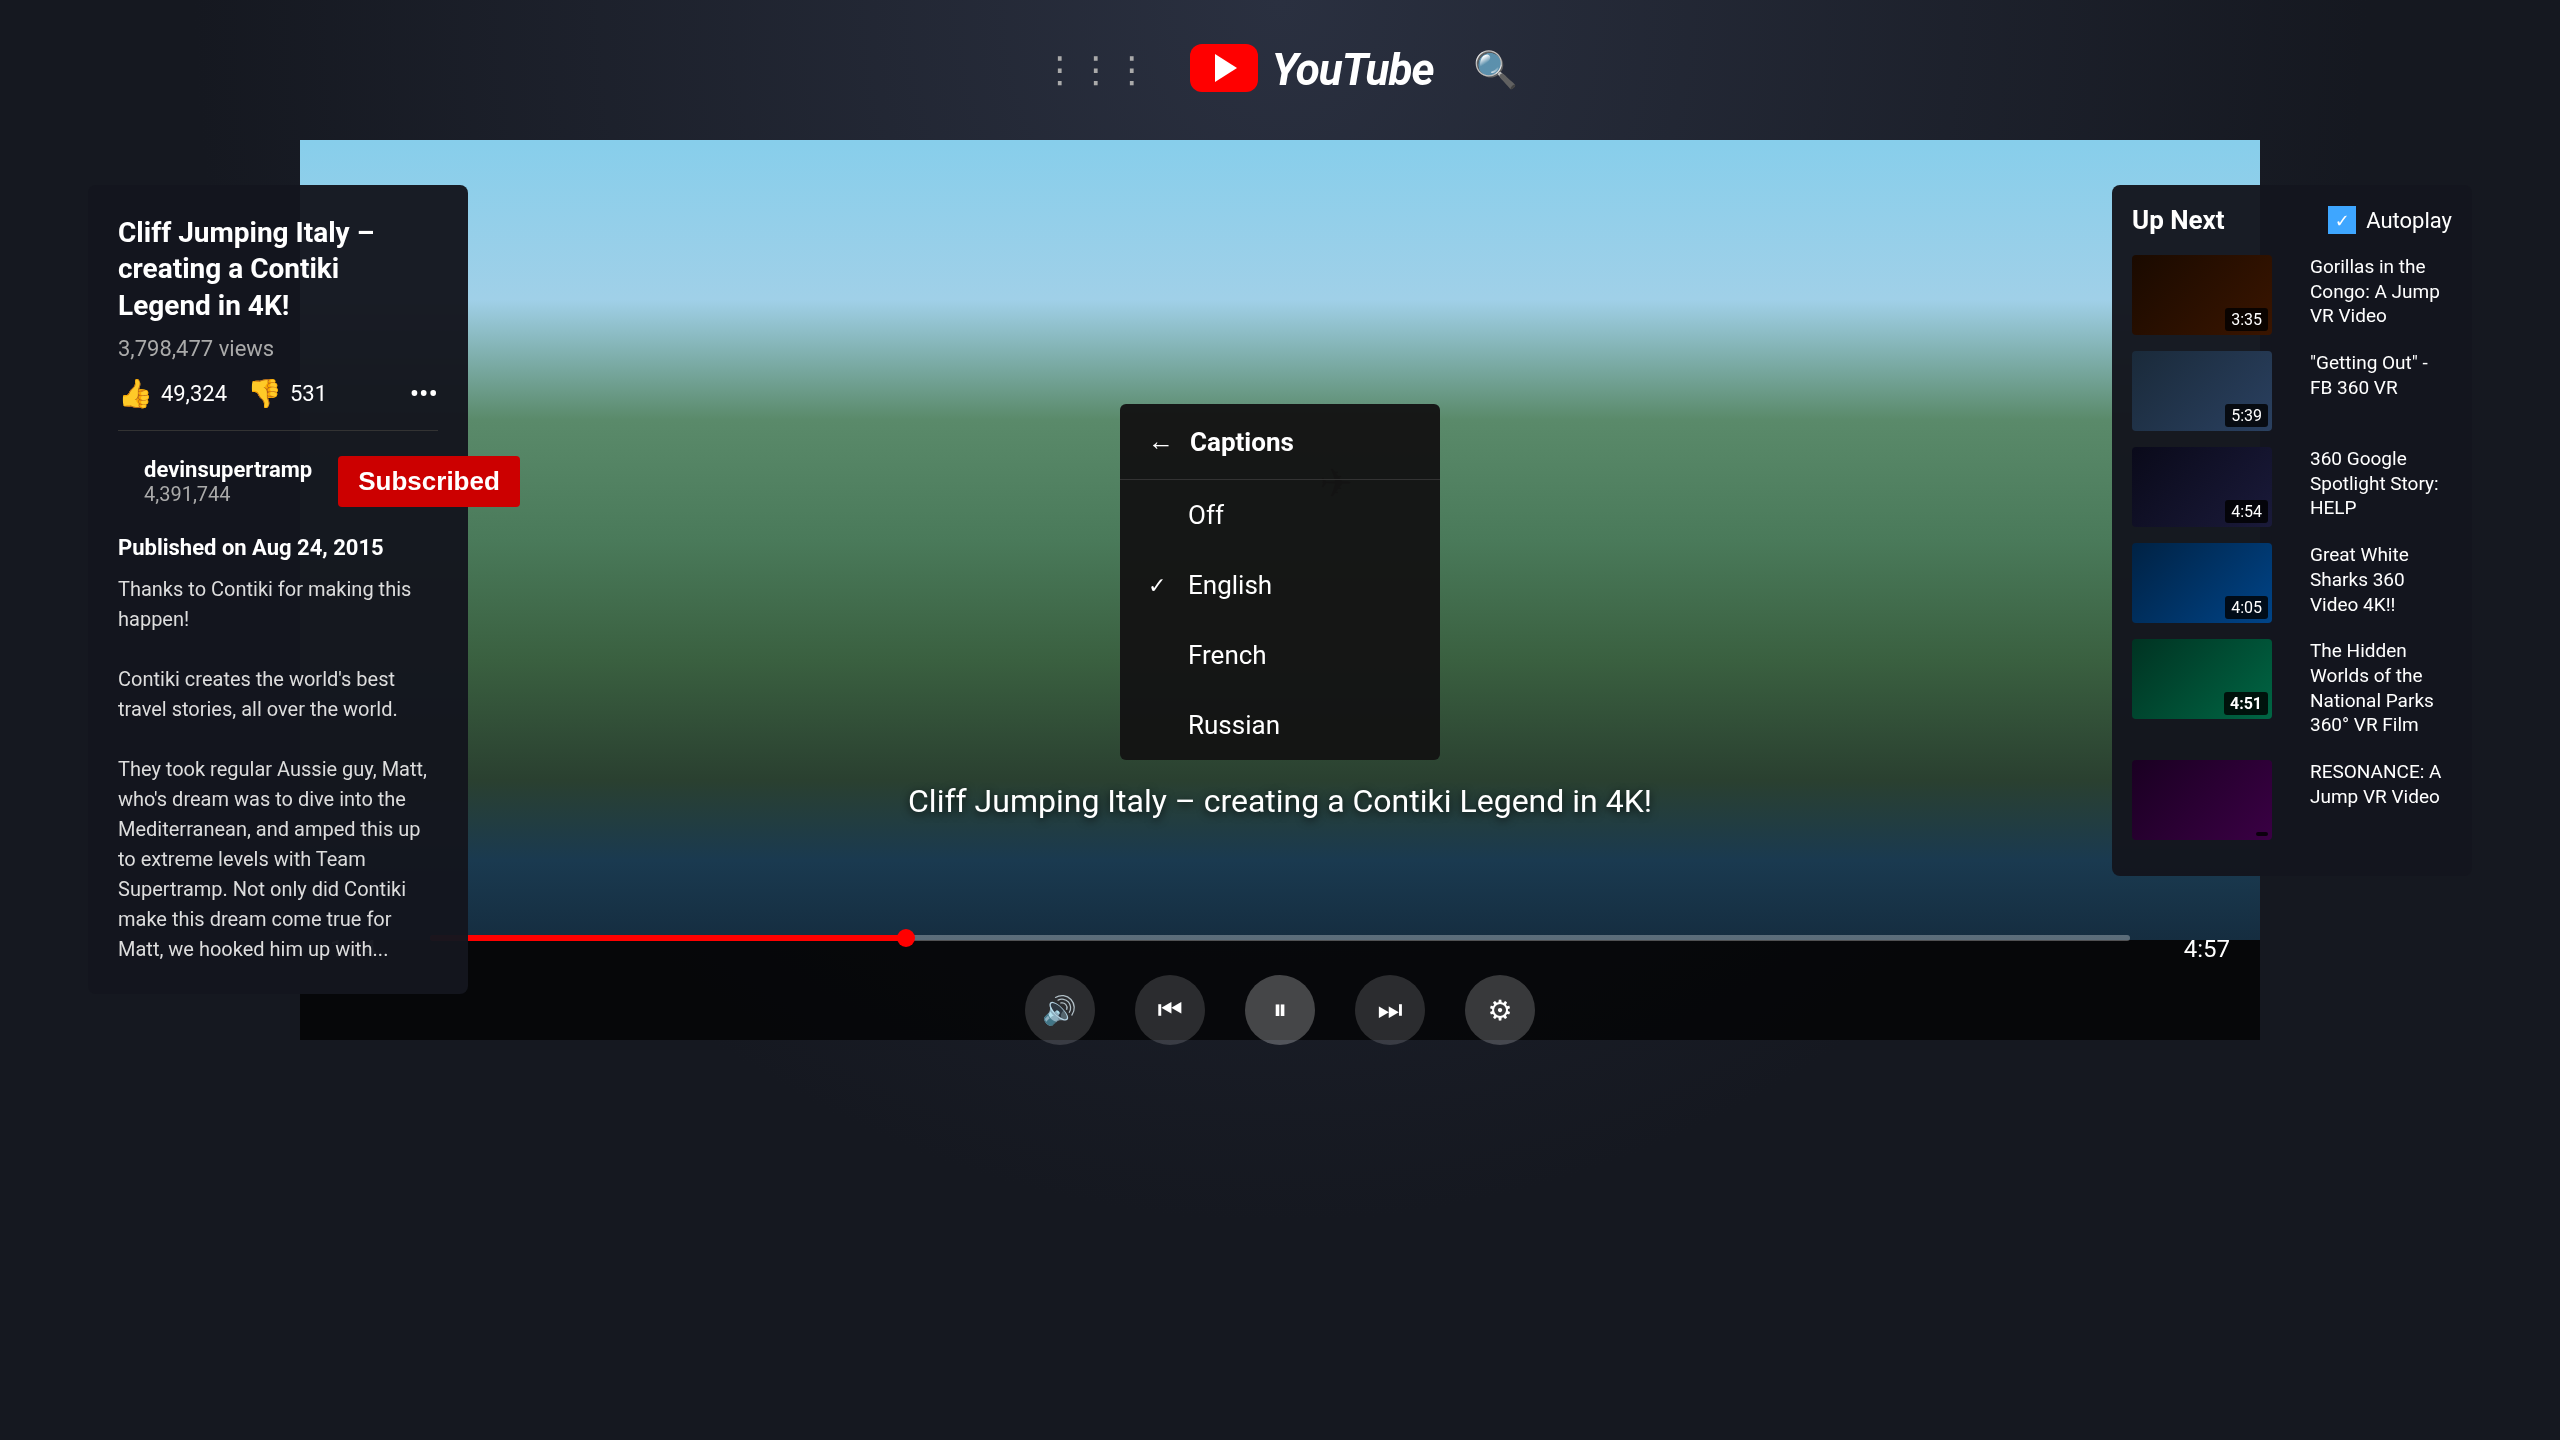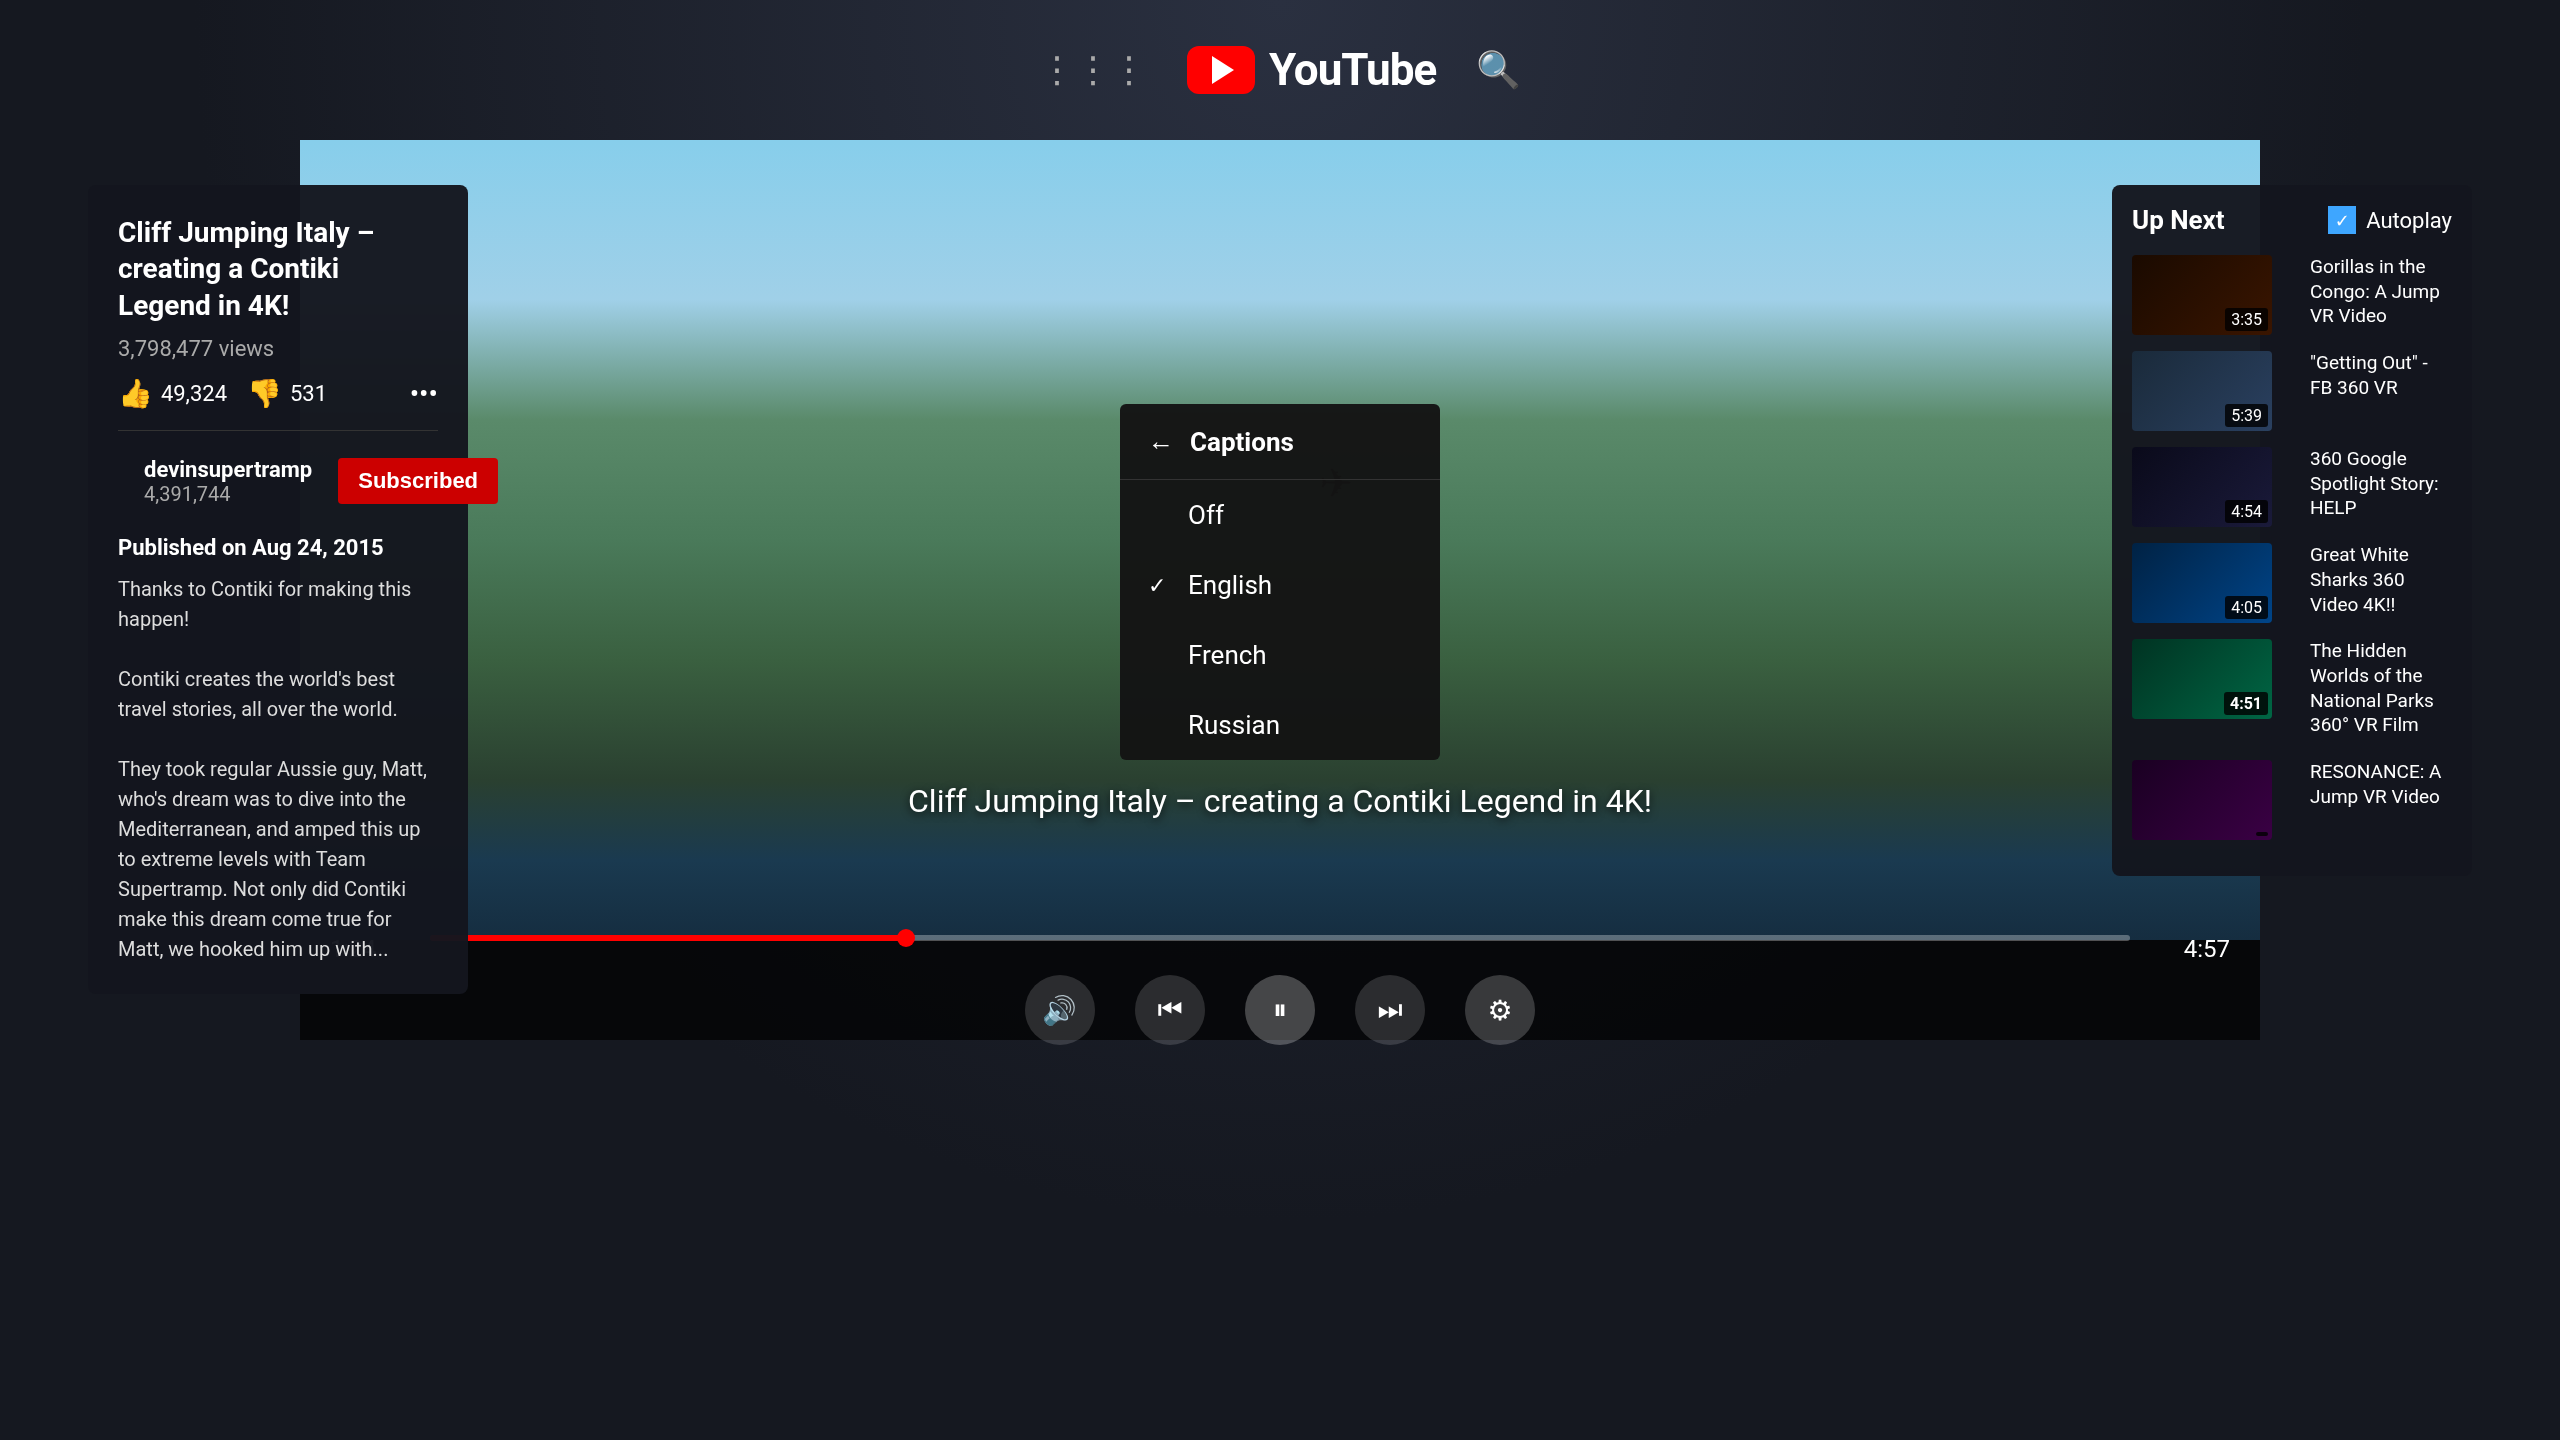--- a/index.html
+++ b/index.html
@@ -38,22 +38,22 @@
     }
 
     .nav-grid-icon {
       font-size: 36px;
       color: #aaa;
       cursor: pointer;
     }
 
     .youtube-logo {
       display: flex;
-      align-items: center;
       gap: 14px;
+      font-style: italic;
     }
 
     .yt-play-icon {
       width: 68px;
       height: 48px;
       background: #ff0000;
       border-radius: 12px;
       display: flex;
       align-items: center;
       justify-content: center;
@@ -297,21 +297,21 @@
       font-size: 20px;
       color: #aaa;
     }
 
     .subscribe-btn {
       background: #cc0000;
       color: #fff;
       border: none;
       border-radius: 4px;
       padding: 10px 20px;
-      font-size: 22px;
+      font-size: 26px;
       font-weight: bold;
       cursor: pointer;
     }
 
     .published-date {
       font-size: 22px;
       font-weight: bold;
       color: #fff;
       margin-bottom: 14px;
     }

